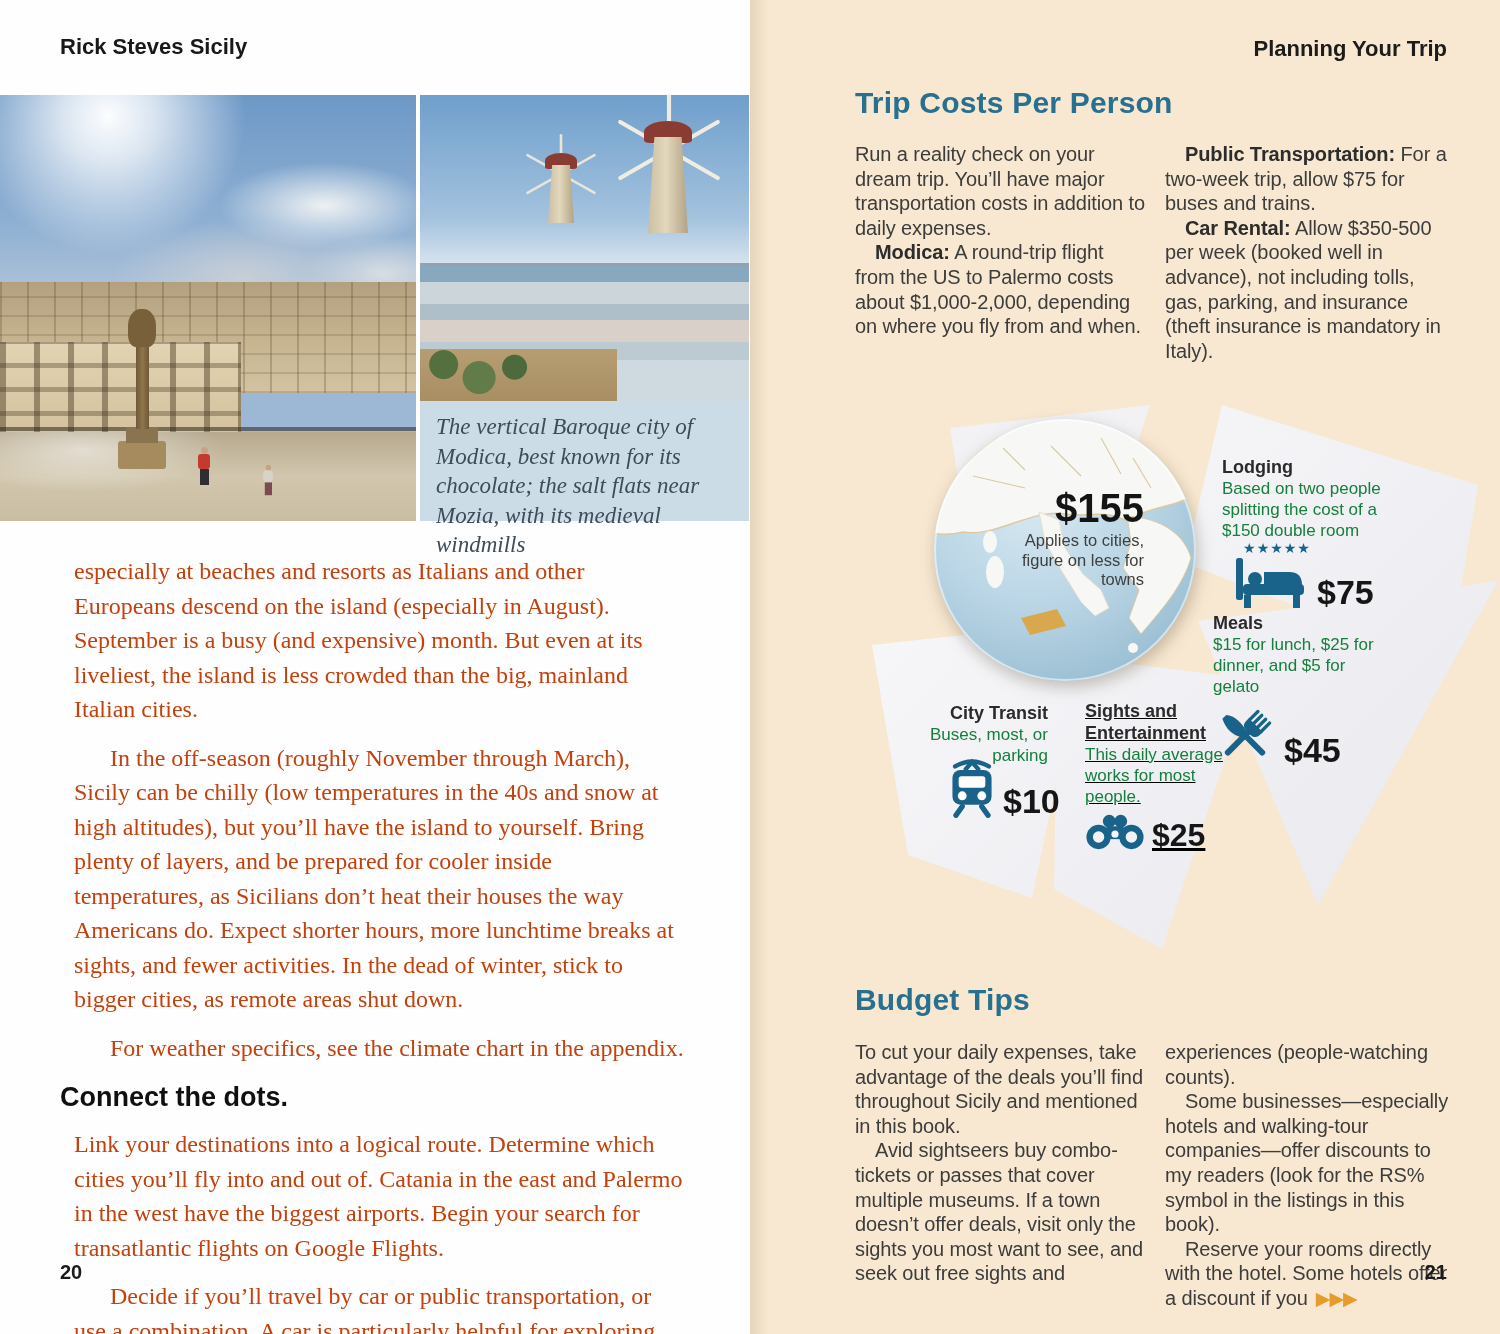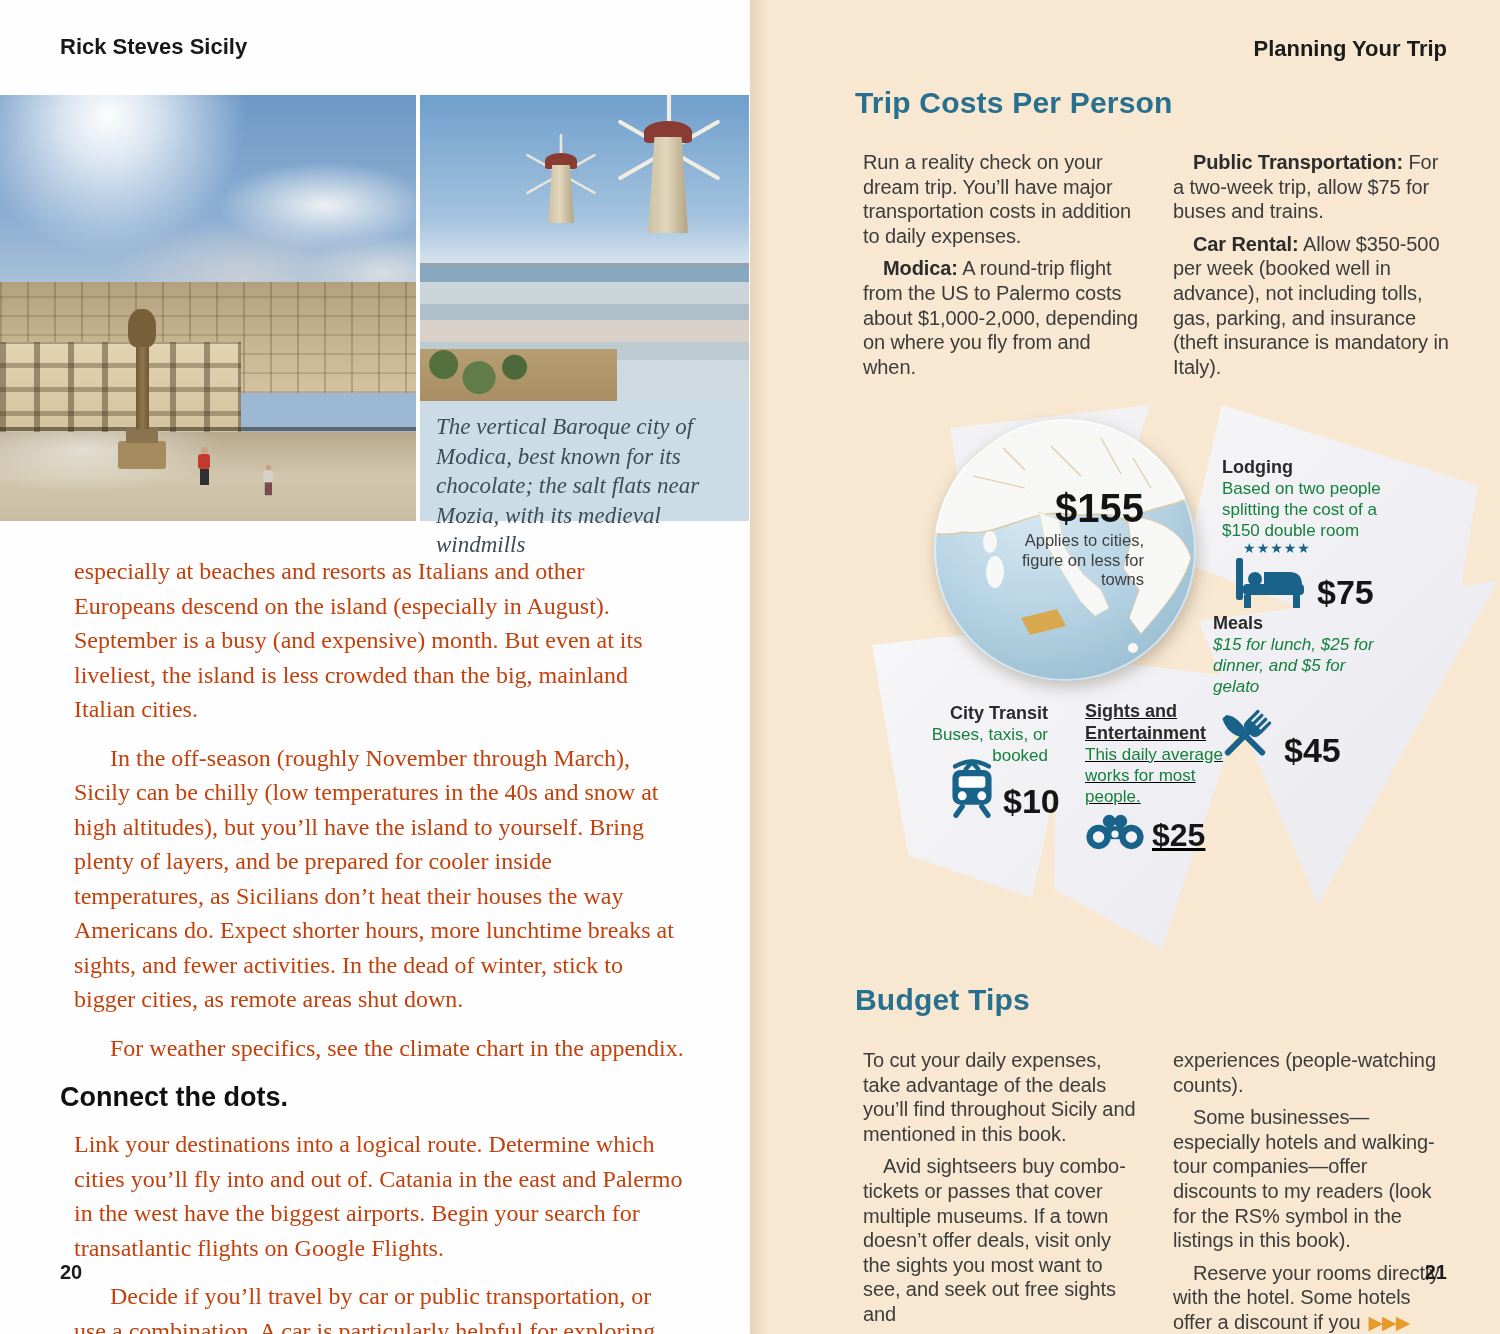--- a/index.html
+++ b/index.html
@@ -60,21 +60,21 @@
   .lp-h2{margin:16px 0 8px 0;font:700 27px/1.2 "Liberation Sans",sans-serif;color:#101010;}
   .lp-caption{position:absolute;left:420px;top:401px;width:329px;height:120px;background:#ccdce7;box-sizing:border-box;padding:11px 16px 0 16px;}
   .lp-caption div{font:italic 23px/29.5px "Liberation Serif",serif;color:#3c4c58;}
   .page-num{position:absolute;top:1262px;font:700 20px/1 "Liberation Sans",sans-serif;color:#1b1b1b;}
   
   .rp{position:absolute;left:750px;top:0;width:750px;height:1334px;background:#f8e8d1;}
   .rp .gutter{position:absolute;left:0;top:0;width:18px;height:100%;background:linear-gradient(90deg,rgba(120,90,55,.14),rgba(0,0,0,0));}
   .rp-header{position:absolute;right:53px;top:38px;font:700 22px/1 "Liberation Sans",sans-serif;color:#1c1c1c;}
   .teal-h{position:absolute;font:700 30px/1 "Liberation Sans",sans-serif;color:#28708f;letter-spacing:.2px;}
   .rp-col{position:absolute;width:292px;}
-  .rp-col p{margin:8px;font:20px/24.6px "Liberation Sans",sans-serif;color:#3c3c3c;letter-spacing:-.1px;}
+  .rp-col p{margin:0;font:20px/24.6px "Liberation Sans",sans-serif;color:#3c3c3c;letter-spacing:-.1px;}
   .rp-col p b{color:#2c2c2c;}
   .rind{text-indent:20px;}
   .info-title{position:absolute;left:112px;top:366px;font:400 21px/1 "Liberation Sans",sans-serif;color:#2c708c;letter-spacing:1px;}
   
   .fan{position:absolute;left:100px;top:393px;width:650px;height:565px;z-index:1;}
   .blade{position:absolute;inset:0;background:linear-gradient(135deg,#fbfbfc 0%,#f0f0f4 55%,#e7e7ed 100%);
          filter:drop-shadow(3px 5px 5px rgba(80,62,40,.28));}
   .blade.top{clip-path:polygon(100px 35px,300px 12px,250px 165px,120px 160px);background:#f2f2f5;}
   .blade.lodging{clip-path:polygon(335px 170px,372px 12px,628px 92px,598px 272px);}
   .blade.meals{clip-path:polygon(348px 228px,648px 188px,468px 512px);}
@@ -244,21 +244,21 @@
             <rect x="10" y="40" width="7" height="13"></rect>
             <rect x="59" y="40" width="7" height="13"></rect>
           </g>
         </svg>
         <span class="amount">$75</span>
       </div>
     </div>
 
     <div class="info-block" style="left:463px;top:612px;width:230px;">
       <div class="info-name">Meals</div>
-      <div class="info-desc" style="width:175px;font-style:italic;">$15 for lunch, $25 for dinner, and $5 for gelato</div>
+      <div class="info-desc" style="width:175px;">$15 for lunch, $25 for dinner, and $5 for gelato</div>
       <div class="icon-row">
         <svg width="64" height="64" viewBox="0 0 70 70">
           <g fill="#19638a">
             <g transform="rotate(45 35 35)">
               <rect x="32" y="27" width="6.5" height="38" rx="3"></rect>
               <rect x="25" y="5" width="3.6" height="17" rx="1.8"></rect>
               <rect x="31" y="5" width="3.6" height="17" rx="1.8"></rect>
               <rect x="37" y="5" width="3.6" height="17" rx="1.8"></rect>
               <rect x="43" y="5" width="3.6" height="17" rx="1.8"></rect>
               <path d="M25,19 h21.5 v5 q0,7 -10.7,7 q-10.8,0 -10.8,-7 Z"></path>
@@ -288,21 +288,21 @@
           <circle cx="19" cy="33" r="8" fill="#f3f3f6"></circle>
           <circle cx="65" cy="33" r="8" fill="#f3f3f6"></circle>
           <circle cx="42" cy="29" r="5" fill="#f3f3f6"></circle>
         </svg>
         <span class="amount" style="font-size:32px;">$25</span>
       </div>
     </div>
 
     <div class="info-block" style="left:170px;top:702px;width:128px;text-align:right;">
       <div class="info-name">City Transit</div>
-      <div class="info-desc">Buses, taxis, or booked</div>
+      <div class="info-desc">Buses, most, or parking</div>
     </div>
     <div class="info-block icon-row" style="left:198px;top:748px;">
       <svg width="48" height="64" viewBox="0 0 54 72">
         <g fill="none" stroke="#19638a" stroke-width="5" stroke-linecap="round">
           <path d="M8,14 Q27,3 46,14"></path>
           <path d="M20,17 L27,9 L34,17"></path>
         </g>
         <rect x="5" y="18" width="44" height="39" rx="9" fill="#19638a"></rect>
         <rect x="12" y="25" width="30" height="13" rx="3" fill="#fff"></rect>
         <circle cx="16" cy="47" r="5" fill="#fff"></circle>

